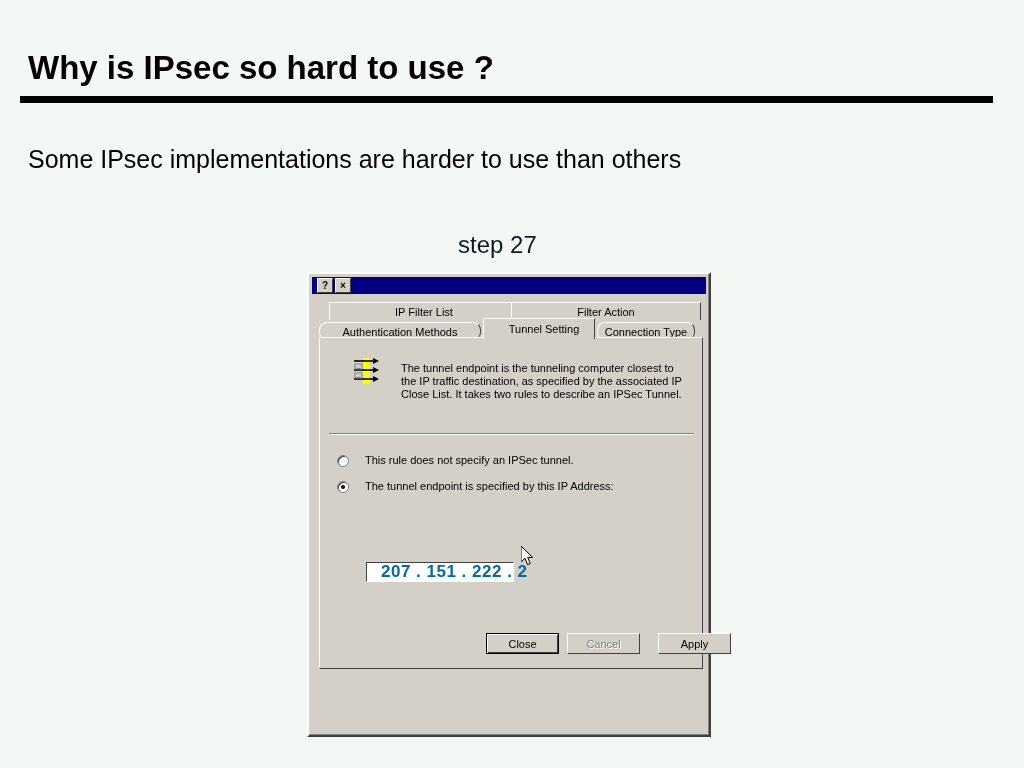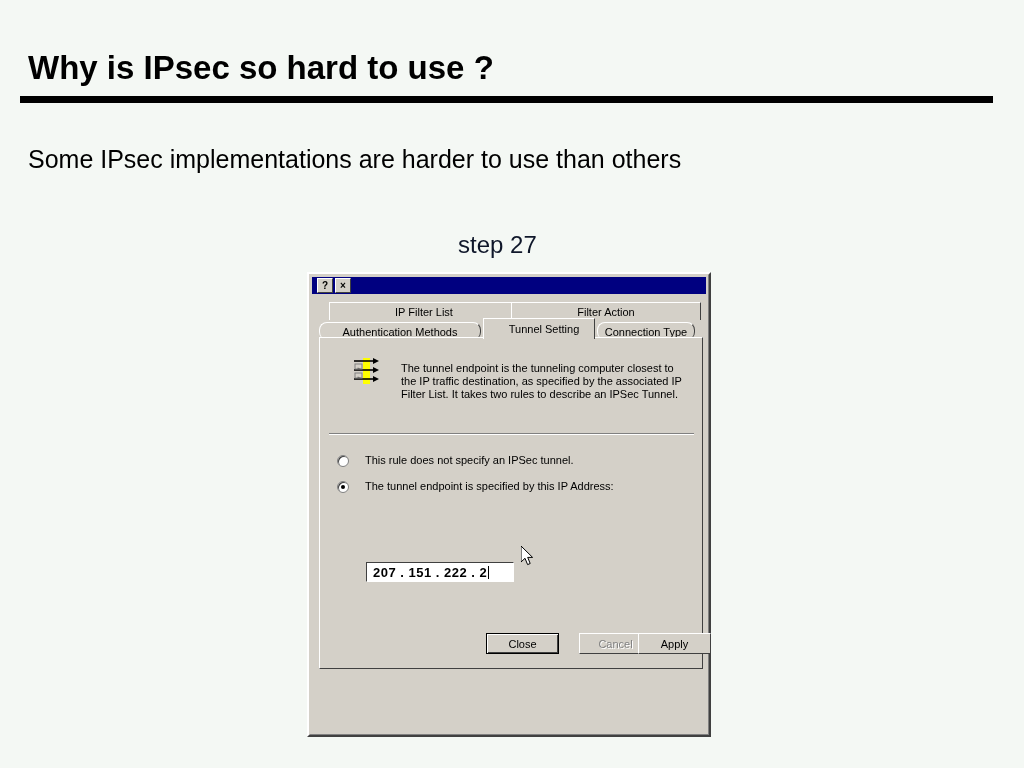--- a/index.html
+++ b/index.html
@@ -242,25 +242,25 @@
     border-top: 1px solid #404040;
     border-left: 1px solid #404040;
     border-right: 1px solid #ffffff;
     border-bottom: 1px solid #ffffff;
     box-sizing: border-box;
     display: flex;
     align-items: center;
   }
   .ip-inner {
     font-family: "Liberation Sans", sans-serif;
-    font-size: 13px;
+    font-size: 17px;
     font-weight: bold;
     letter-spacing: 0.5px;
-    color: #000000;
-    padding-left: 6px;
+    color: #0369a1;
+    padding-left: 14px;
     white-space: nowrap;
   }
   .ip-caret {
     display: inline-block;
     width: 1px;
     height: 13px;
     background: #000000;
     vertical-align: -2px;
     margin-left: 1px;
   }
@@ -293,22 +293,22 @@
   }
   .btn.default {
     border: 1px solid #000000;
     box-shadow: inset 1px 1px 0 #ffffff, inset -1px -1px 0 #404040;
   }
   .btn.disabled {
     color: #808080;
     text-shadow: 1px 1px 0 #ffffff;
   }
   .btn-close  { left: 157px; }
-  .btn-cancel { left: 250px; }
-  .btn-apply  { left: 309px; }
+  .btn-cancel { left: 238px; }
+  .btn-apply  { left: 329px; }
 
   
   .cursor {
     position: absolute;
     left: 521px;
     top: 546px;
     width: 14px;
     height: 21px;
     pointer-events: none;
   }
@@ -360,21 +360,21 @@
             <rect x="3" y="7" width="7" height="5"></rect>
             <rect x="3" y="16" width="7" height="5"></rect>
           </g>
           <g fill="#000000" font-size="5" font-family="Liberation Sans, sans-serif">
             <text x="4.5" y="11.5">←</text>
             <text x="4.5" y="20.5">←</text>
           </g>
         </svg>
       </div>
 
-      <div class="desc-text">The tunnel endpoint is the tunneling computer closest to the IP traffic destination, as specified by the associated IP Filter List. It takes two rules to describe an IPSec Tunnel.</div>
+      <div class="desc-text">The tunnel endpoint is the tunneling computer closest to the IP traffic destination, as specified by the associated IP Close List. It takes two rules to describe an IPSec Tunnel.</div>
 
       <div class="separator"></div>
 
       <div class="radio-row r1">
         <span class="radio"></span>
         <span class="radio-label">This rule does not specify an IPSec tunnel.</span>
       </div>
 
       <div class="radio-row r2">
         <span class="radio checked"></span>

